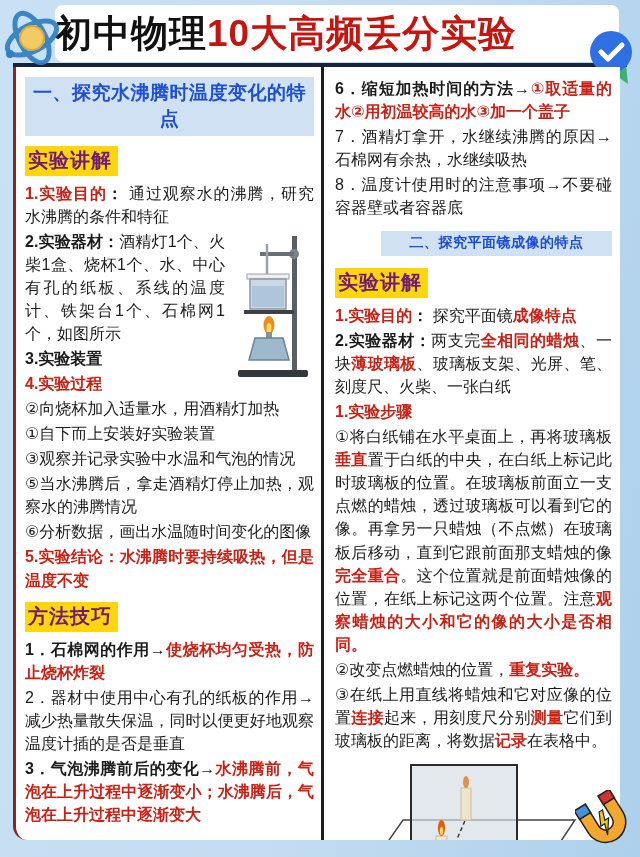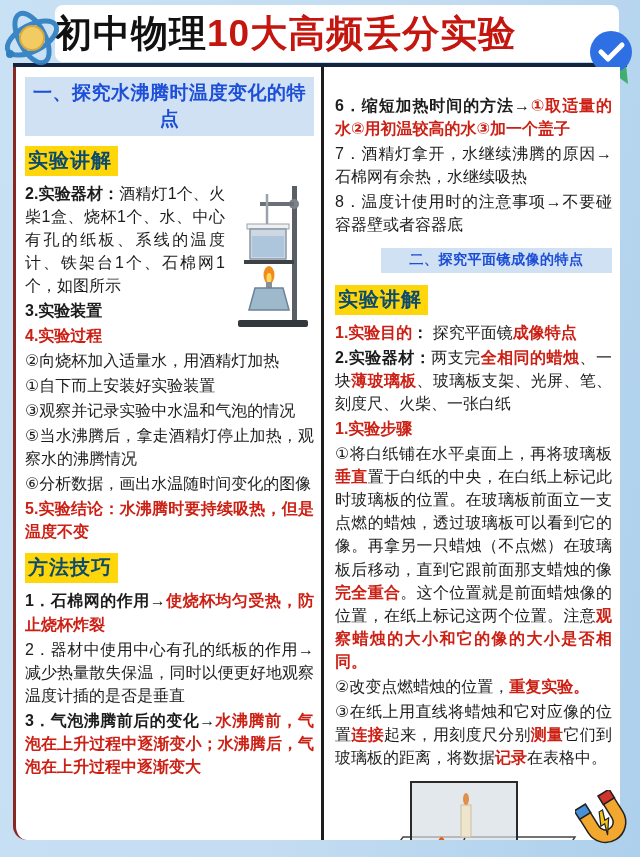--- a/index.html
+++ b/index.html
@@ -13,25 +13,25 @@
   .t-black{color:#111111;}
   .t-red{color:#c4150f;}
   .header-rule{position:absolute;left:13px;right:13px;top:63px;height:4px;background:#16233f;}
   .atom{position:absolute;left:1px;top:6px;}
   .badge{position:absolute;right:2px;top:26px;}
   
   .card{position:absolute;left:13px;top:67px;width:604px;height:773px;background:#ffffff;
         border-left:3px solid #8b2723;border-radius:0 0 14px 14px;display:flex;overflow:hidden;}
   .col{box-sizing:border-box;}
   .col.left{width:308px;border-right:3px solid #1c1c1c;padding:8px 7px 6px 9px;}
-  .col.right{flex:1;padding:25px 8px 6px 11px;position:relative;}
+  .col.right{flex:1;padding:8px 8px 6px 11px;position:relative;}
   .section-bar{background:#cfe1f3;color:#1d4ed8;font-weight:800;font-size:19px;
                padding:3px 4px 4px 4px;text-align:center;margin:2px 0 6px 0;letter-spacing:.5px;}
   .section-bar.second{margin:12px 0 8px 46px;font-size:14px;}
-  .hl-badge{display:inline-block;background:#ffd60a;color:#0c4a6e;font-weight:900;
+  .hl-badge{display:inline-block;background:#ffd60a;color:#701a75;font-weight:900;
             font-size:20px;padding:1px 6px 2px 3px;margin:4px 8px 4px 0;letter-spacing:1px;}
   .para{margin:2px 0;font-size:16px;line-height:1.44;color:#1c1c1c;text-align:justify;}
   .bold{font-weight:800;}
   .redb{color:#cc2015;font-weight:800;}
   
   .apparatus-float{float:right;width:84px;height:150px;margin:2px 0 2px 5px;}
   .mirror-fig{margin:8px 0 0 14px;}
   .magnet{position:absolute;right:3px;bottom:1px;}
 </style>
 </head>
@@ -60,20 +60,21 @@
     <circle cx="27" cy="26" r="21" fill="#2f6fe4"></circle>
     <path d="M17 26 L24 33 L38 19" fill="none" stroke="#ffffff" stroke-width="5" stroke-linecap="round" stroke-linejoin="round"></path>
   </svg>
 
   <div class="card">
 
     <div class="col left">
       <div class="section-bar">一、探究水沸腾时温度变化的特点</div>
       <div><span class="hl-badge">实验讲解</span></div>
 
+      <p class="para"><span class="redb">1.实验目的</span><span class="bold">： </span><span>通过观察水的沸腾，研究水沸腾的条件和特征</span></p>
 
       <div class="apparatus-float">
         <svg width="84" height="150" viewBox="0 0 84 150">
           <rect x="62" y="4" width="5" height="134" fill="#5a5f66"></rect>
           <circle cx="64" cy="22" r="5" fill="#7c828a"></circle>
           <rect x="30" y="20" width="34" height="4" fill="#6a7077"></rect>
           <line x1="37" y1="12" x2="37" y2="68" stroke="#9aa2ab" stroke-width="2.5"></line>
           <circle cx="37" cy="68" r="2.6" fill="#cc2015"></circle>
           <rect x="17" y="42" width="42" height="5" fill="#eef0f2" stroke="#9aa2ab" stroke-width="1"></rect>
           <rect x="20" y="47" width="36" height="30" fill="#cdd8e2" stroke="#8a97a5" stroke-width="1.5"></rect>

